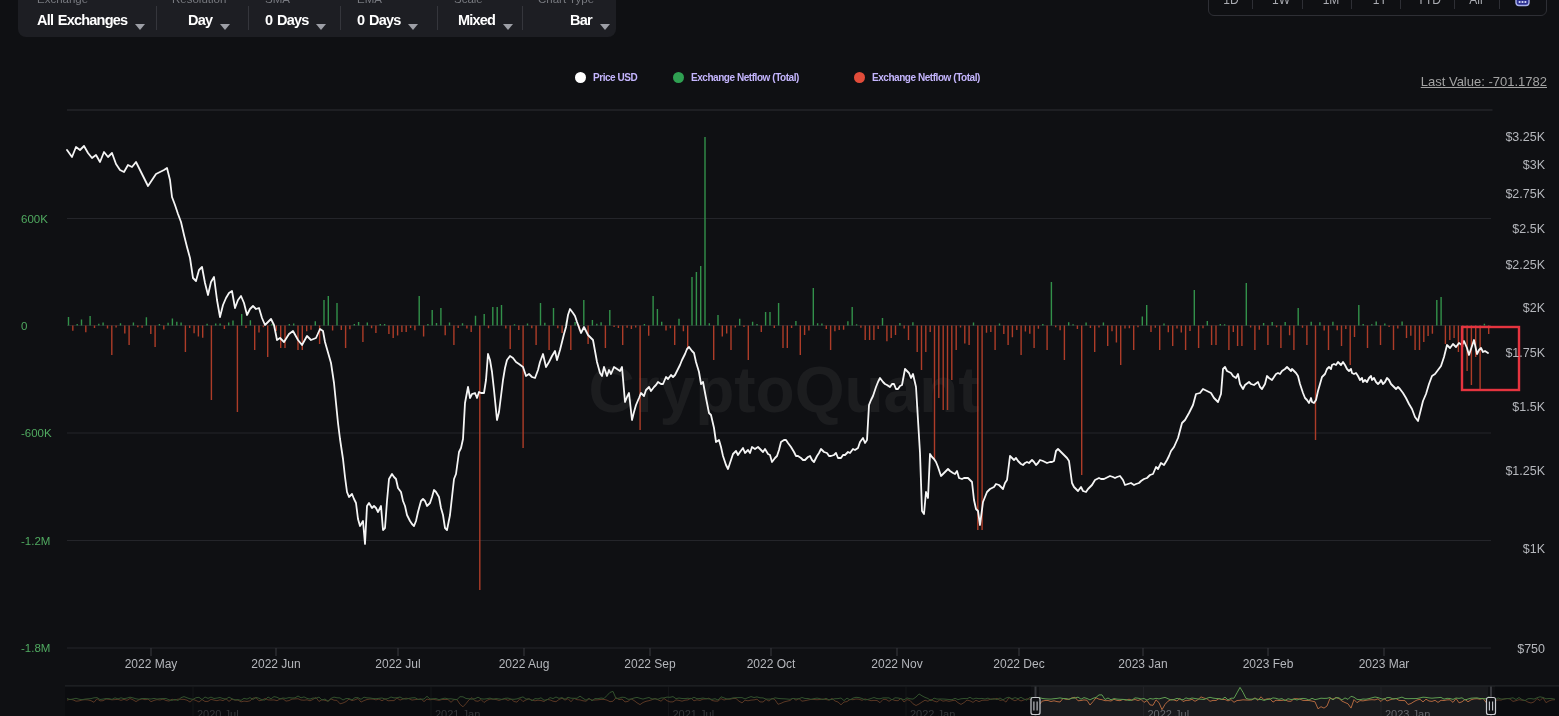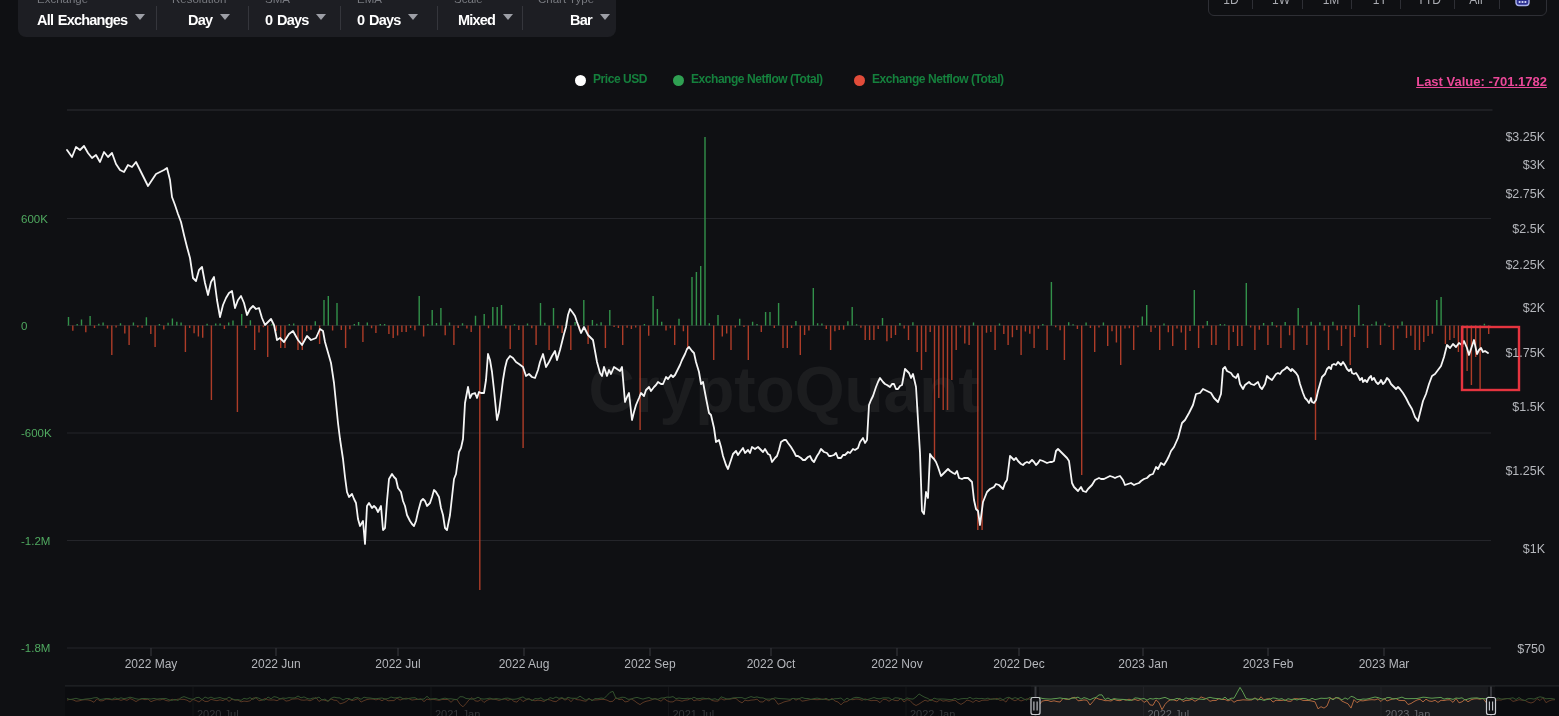--- a/index.html
+++ b/index.html
@@ -1,26 +1,26 @@
 <!DOCTYPE html>
 <html><head><meta charset="utf-8"><style>
 *{margin:0;padding:0;box-sizing:border-box}
 html,body{width:1559px;height:716px;background:#0f1013;overflow:hidden;font-family:"Liberation Sans",sans-serif;position:relative}
 .toolbar{position:absolute;left:18px;top:-14px;height:51px;width:598px;background:#1d1e23;border-radius:8px;display:flex;align-items:flex-end;z-index:3}
 .tlabel{position:absolute;top:7px;font-size:11.5px;color:#77797f;white-space:nowrap}
-.tvalue{position:absolute;top:26px;font-size:14.5px;letter-spacing:-0.8px;word-spacing:1.5px;font-weight:bold;color:#fff;white-space:nowrap;display:flex;align-items:flex-start}
+.tvalue{position:absolute;top:26px;font-size:14.5px;letter-spacing:-0.8px;word-spacing:1.5px;font-weight:bold;color:#fff;white-space:nowrap;display:flex;align-items:flex-end}
 .tri{display:inline-block;width:0;height:0;border-left:5px solid transparent;border-right:5px solid transparent;border-top:6px solid #9d9fa6;margin-left:8px;position:relative;top:2px}
 .tdiv{position:absolute;top:20px;width:1px;height:24px;background:#35363c}
 .ranges{position:absolute;left:1208px;top:-18px;width:339px;height:34px;border:1px solid #2e2f35;border-radius:6px;display:flex;align-items:flex-end;z-index:3}
 .rbtn{position:absolute;bottom:8px;font-size:12px;color:#a9abb1;transform:translateX(-50%)}
 .rdiv{position:absolute;bottom:6px;width:1px;height:12px;background:#2e2f35}
 .legend{position:absolute;top:72px;left:0;width:100%;height:16px;z-index:3}
-.litem{position:absolute;display:flex;align-items:flex-end;font-size:12px;color:#15803d;font-weight:600;letter-spacing:-0.45px}
+.litem{position:absolute;display:flex;align-items:flex-end;font-size:10px;color:#c4b5fd;font-weight:600;letter-spacing:-0.45px}
 .dot{width:11px;height:11px;border-radius:50%;margin-right:7px}
-.lastv{position:absolute;top:74px;right:12px;font-size:13px;font-weight:bold;color:#ec4899;text-decoration:underline;z-index:3}
+.lastv{position:absolute;top:74px;right:12px;font-size:13px;font-weight:normal;color:#a3a3a3;text-decoration:underline;z-index:3}
 </style></head>
 <body>
 <svg width="1559" height="716" viewBox="0 0 1559 716" xmlns="http://www.w3.org/2000/svg" style="position:absolute;top:0;left:0;font-family:'Liberation Sans',sans-serif">
 <text x="784" y="412" text-anchor="middle" font-size="64" font-weight="bold" fill="rgba(255,255,255,0.055)">CryptoQuant</text>
 <line x1="67" y1="110" x2="1492.5" y2="110" stroke="#2e2f34" stroke-width="1"></line>
 <line x1="67" y1="218.5" x2="1491" y2="218.5" stroke="#24252a" stroke-width="1"></line>
 <line x1="67" y1="325.5" x2="1491" y2="325.5" stroke="#24252a" stroke-width="1"></line>
 <line x1="67" y1="433" x2="1491" y2="433" stroke="#24252a" stroke-width="1"></line>
 <line x1="67" y1="540.5" x2="1491" y2="540.5" stroke="#24252a" stroke-width="1"></line>
 <line x1="67" y1="648" x2="1491" y2="648" stroke="#24252a" stroke-width="1"></line>

